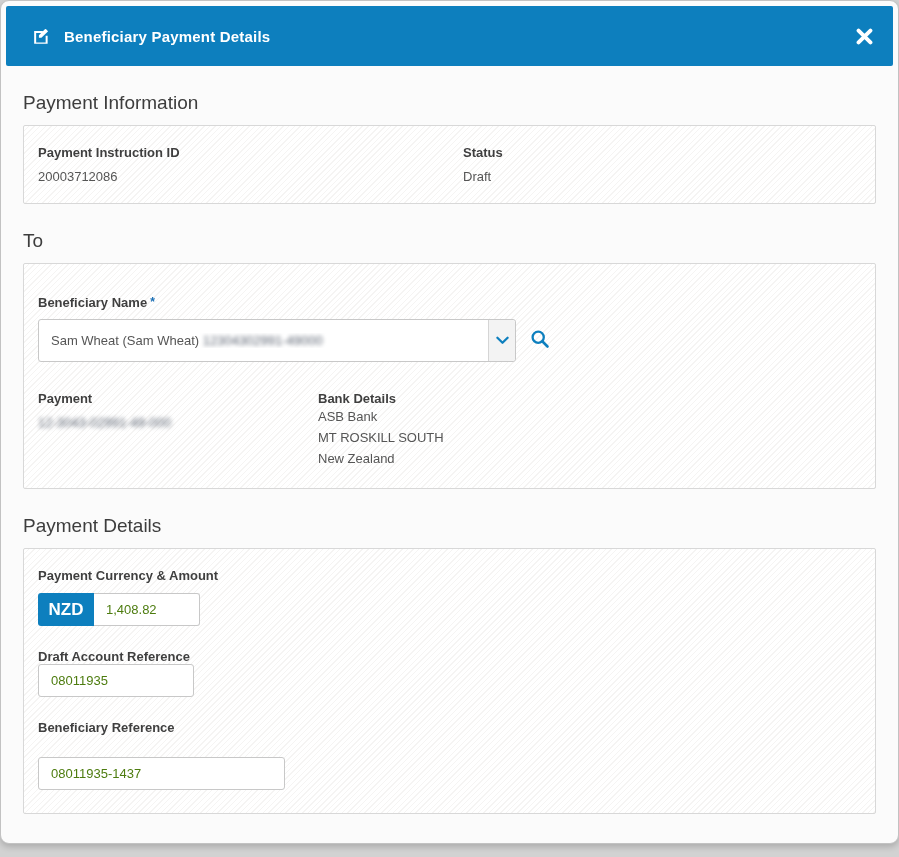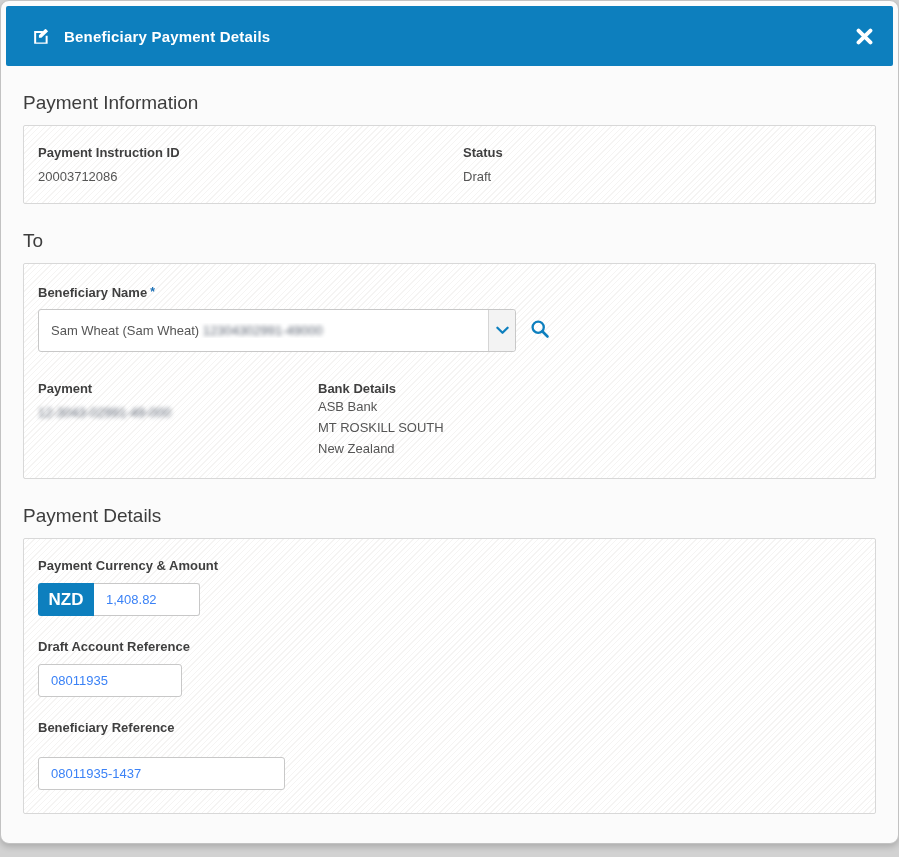--- a/index.html
+++ b/index.html
@@ -85,30 +85,30 @@
   .currency-badge {
     width: 56px; height: 33px;
     background: #0d7fbe; color: #ffffff;
     font-size: 17px; font-weight: bold;
     display: flex; align-items: center; justify-content: center;
     border-radius: 3px 0 0 3px;
   }
   .text-input {
     height: 33px;
     border: 1px solid #c8c8c8; border-radius: 3px;
-    font-size: 13px; color: #3b82f6;
+    font-size: 13px; color: #4d7c0f;
     padding: 0 12px;
     background: #ffffff;
     font-family: "Liberation Sans", "DejaVu Sans", sans-serif;
     outline: none;
   }
   .amount-input { width: 106px; border-left: none; border-radius: 0 3px 3px 0; }
-  .ref-input { width: 144px; margin-top: 10px; }
+  .ref-input { width: 156px; }
   .benref-input { width: 247px; margin-top: 22px; }
-  .input-label-row { margin-top: 2px; }
+  .input-label-row { margin-top: 12px; }
 
   .footer {
     display: flex; justify-content: center; gap: 13px;
     margin-top: 58px; padding-bottom: 10px;
   }
   .btn {
     height: 37px;
     display: inline-flex; align-items: center; justify-content: center; gap: 9px;
     font-size: 14px; border-radius: 4px; cursor: pointer;
     font-family: "Liberation Sans", "DejaVu Sans", sans-serif;

